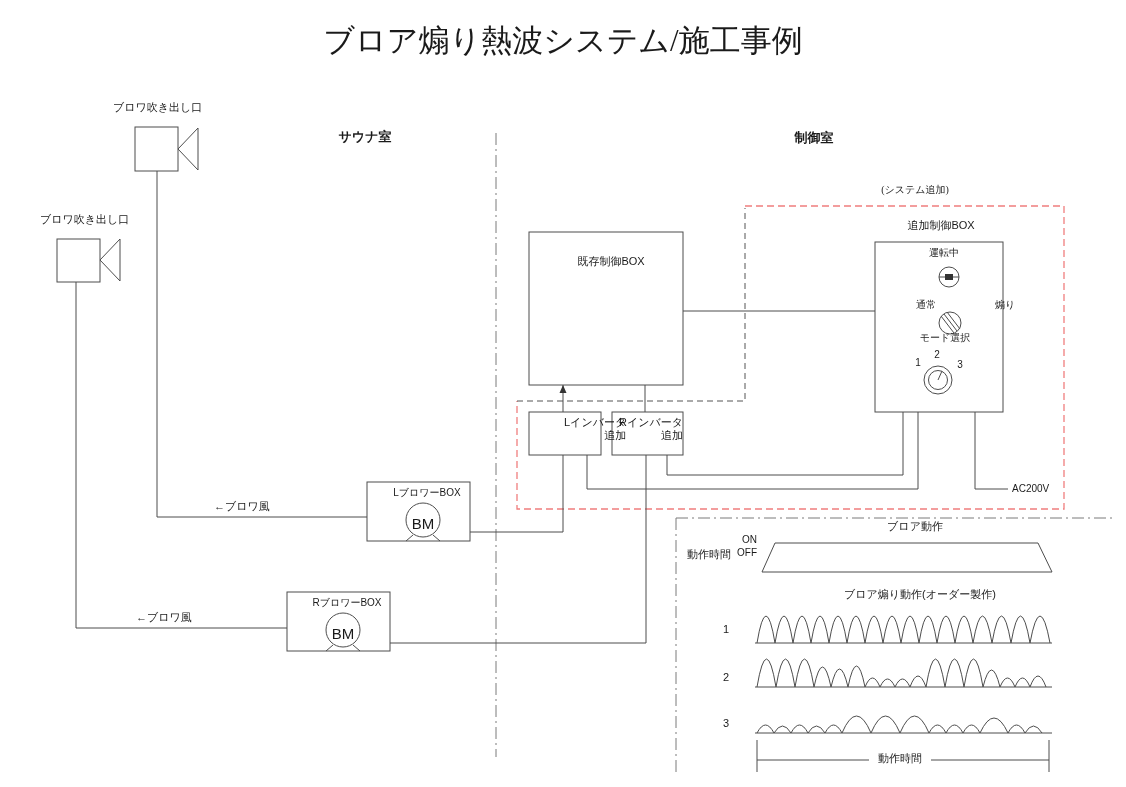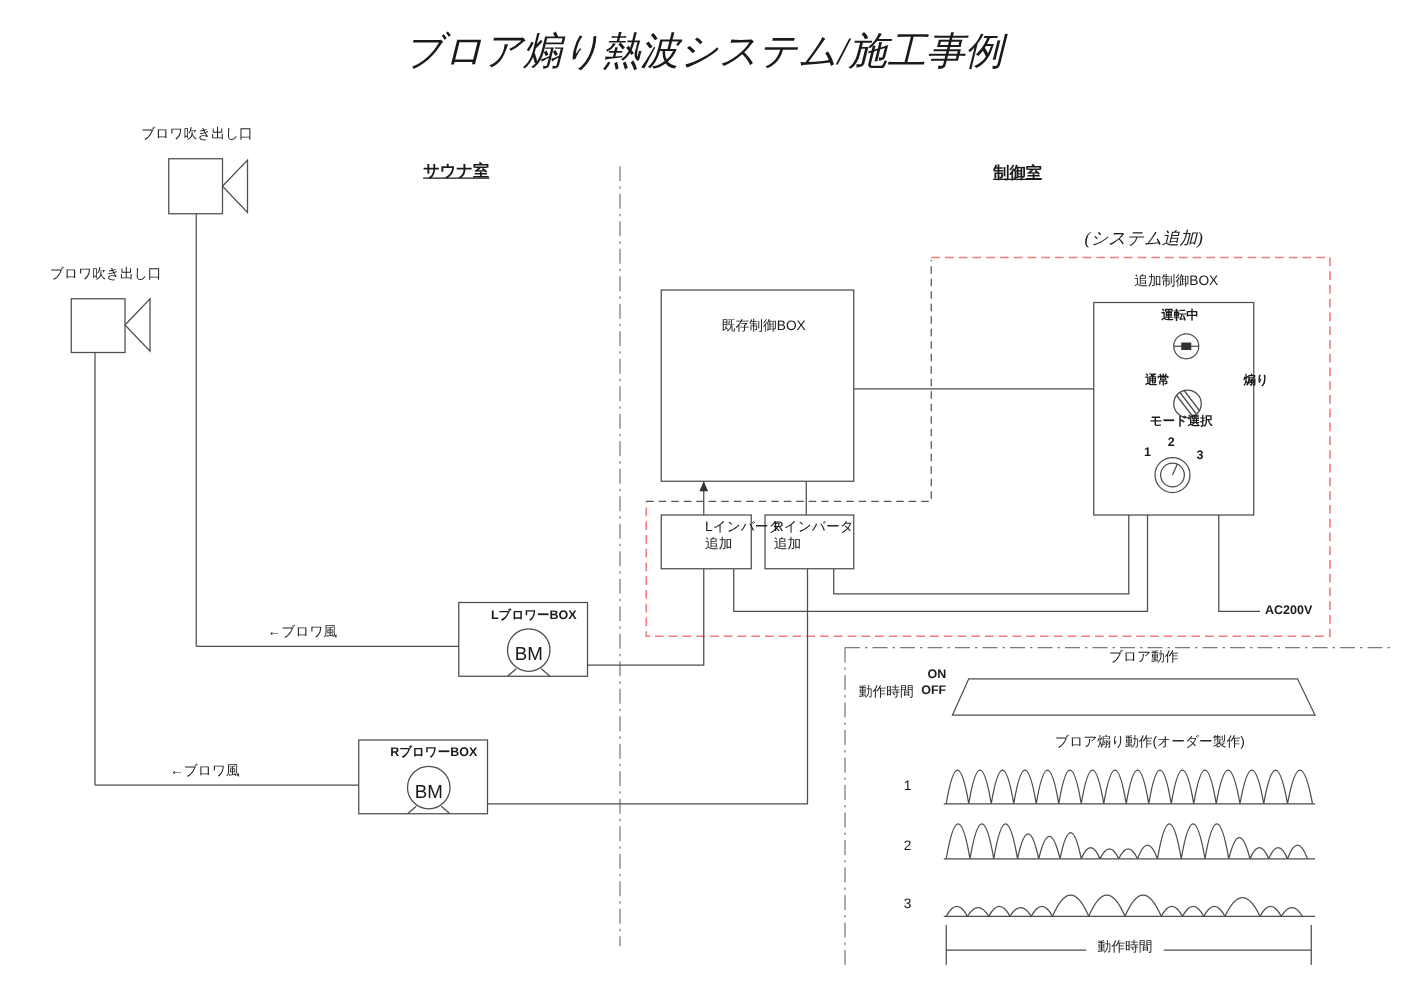--- a/index.html
+++ b/index.html
@@ -2,25 +2,25 @@
 <html><head>
 <meta charset="utf-8">
 <style>
   html,body{margin:0;padding:0;background:#fff;}
   #stage{position:relative;width:1126px;height:787px;background:#fff;overflow:hidden;
          font-family:"Liberation Sans","DejaVu Sans",sans-serif;color:#1a1a1a;}
   #diagram-svg{position:absolute;left:0;top:0;}
   .lbl{position:absolute;white-space:nowrap;line-height:1.15;}
   .c{transform:translateX(-50%);}
   .pre{white-space:pre-line;}
-  .serif{font-family:"Liberation Serif","DejaVu Serif",serif;font-style:italic;}
-  .b{font-weight:bold;text-decoration:underline;}
+  .serif{font-family:"Liberation Serif","DejaVu Serif",serif;}
+  .b{font-weight:bold;}
   #title{position:absolute;left:0;right:0;top:20px;text-align:center;font-size:31px;}
-  .f9{font-size:15px;} .f10{font-size:10px;font-weight:bold;} .f11{font-size:11px;}
-  .f13{font-size:13px;} .f14{font-size:14px;}
+  .f9{font-size:15px;} .f10{font-size:10px;} .f11{font-size:11px;text-align:right;}
+  .f13{font-size:13px;} .f14{font-size:10px;}
   svg line, svg rect, svg polygon, svg path, svg circle, svg polyline{
     stroke:#4d4d4d;stroke-width:1;fill:none;}
   .whitebox{fill:#ffffff;}
   .dashdot{stroke:#7a7a7a;stroke-dasharray:12 4 2 4;}
   .blackdash{stroke:#555555;stroke-dasharray:6 4;}
   .reddash{stroke:#f07e7e;stroke-width:1.3;stroke-dasharray:7 4;}
   .filled{fill:#333;stroke:none;}
 </style>
 </head>
 <body>

